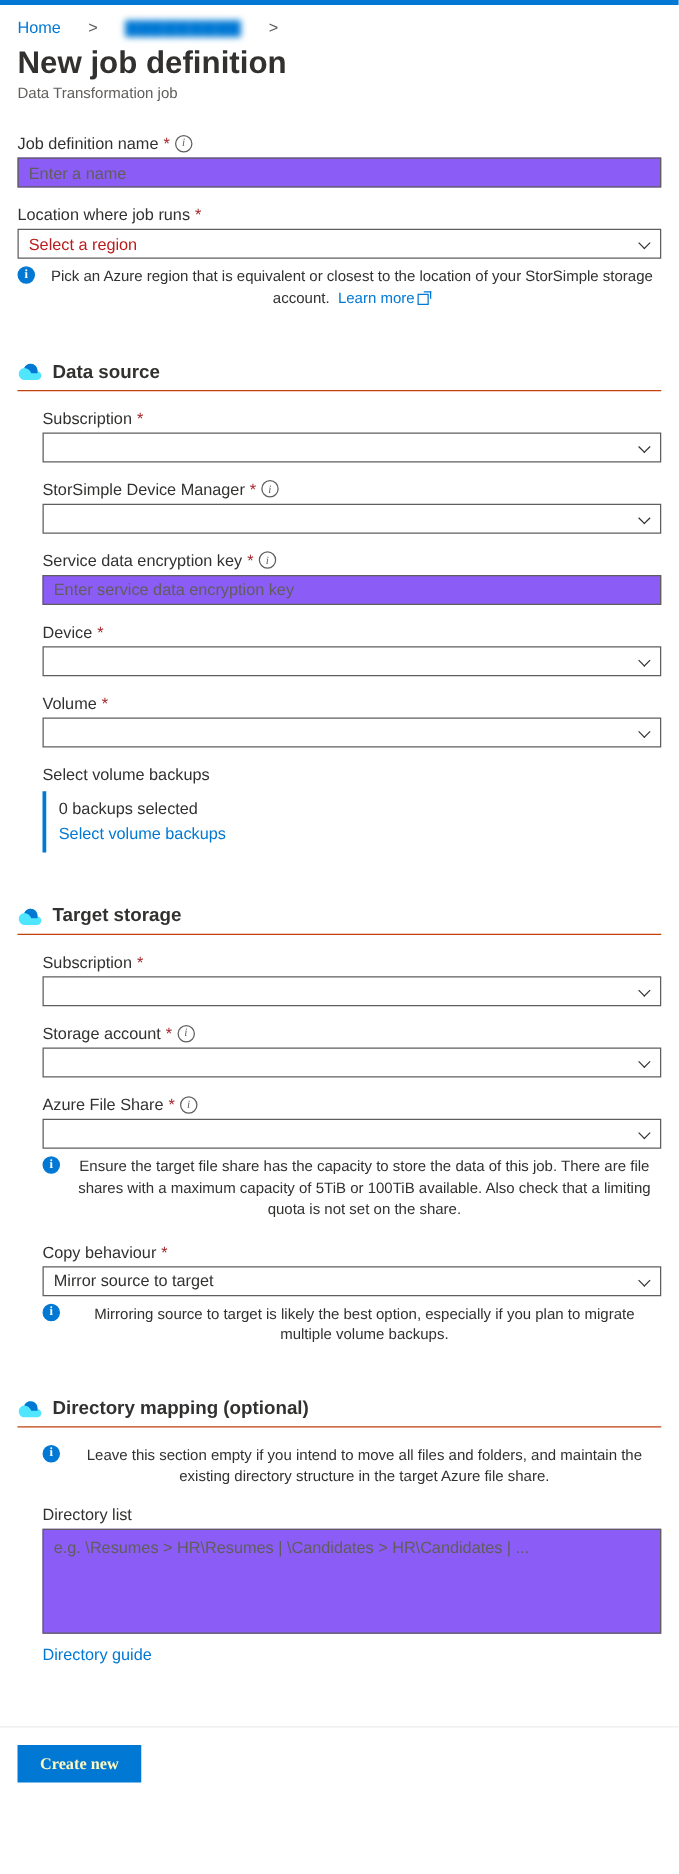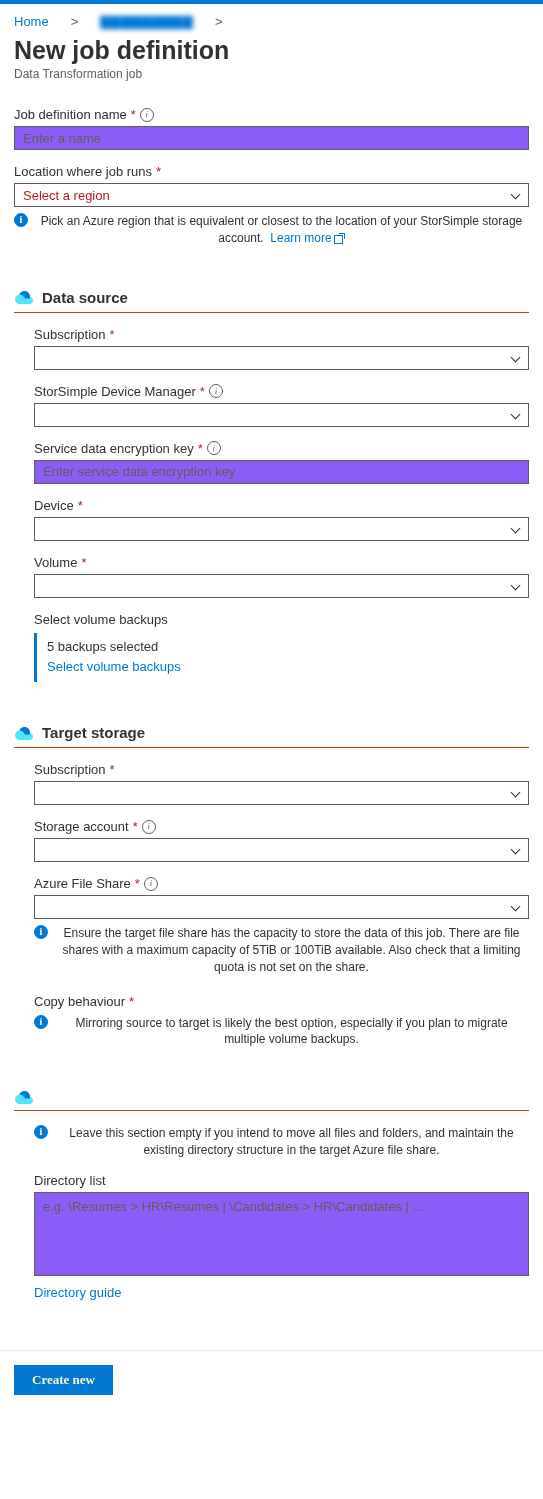--- a/index.html
+++ b/index.html
@@ -197,21 +197,21 @@
           <span></span>
             <span class="chevron"></span>
         </div>
       </div>
 
       <div class="backup-block">
         <div class="field-label">
           <span>Select volume backups</span>
         </div>
         <div class="backup-box">
-          <div>5 backups selected</div>
+          <div>0 backups selected</div>
           <a href="#" class="link">Select volume backups</a>
         </div>
       </div>
 
     </div>
   </div>
 
   <div class="section">
     <div class="section-header">
       <span class="cloud-icon">
@@ -261,37 +261,42 @@
           <span class="info-icon filled">i</span>
           <span class="txt">Ensure the target file share has the capacity to store the data of this job. There are file shares with a maximum capacity of 5TiB or 100TiB available. Also check that a limiting quota is not set on the share.</span>
         </div>
       </div>
 
       <div class="field" style="margin-top:18px;">
         <div class="field-label">
           <span>Copy behaviour</span>
           <span class="req">*</span>
         </div>
+        <div class="select">
+          <span>Mirror source to target</span>
+          <span class="chevron"></span>
+        </div>
         <div class="info-row">
           <span class="info-icon filled">i</span>
           <span class="txt">Mirroring source to target is likely the best option, especially if you plan to migrate multiple volume backups.</span>
         </div>
       </div>
 
     </div>
   </div>
 
   <div class="section dm-section">
     <div class="section-header">
       <span class="cloud-icon">
         <svg viewBox="0 0 20 14">
             <path d="M16 6.5c0-3-2.5-5.5-5.5-5.5-2.3 0-4.3 1.4-5.1 3.4C2.9 4.6 1 6.7 1 9.2 1 11.8 3.2 14 5.8 14h9.7c2 0 3.5-1.6 3.5-3.5 0-1.8-1.3-3.3-3-3.5z" fill="#50e6ff"></path>
             <path d="M16 6.5c0-3-2.5-5.5-5.5-5.5-2.3 0-4.3 1.4-5.1 3.4 2.6.1 4.8 1.8 5.6 4.1h5c.1-.7 0-1.4 0-2z" fill="#0078d4"></path>
           </svg>
       </span>
+      <span>Directory mapping (optional)</span>
     </div>
     <div class="section-body">
       <div class="info-row" style="margin-top:0;margin-bottom:14px;">
         <span class="info-icon filled">i</span>
         <span class="txt">Leave this section empty if you intend to move all files and folders, and maintain the existing directory structure in the target Azure file share.</span>
       </div>
       <div class="field">
         <div class="field-label">
           <span>Directory list</span>
         </div>

